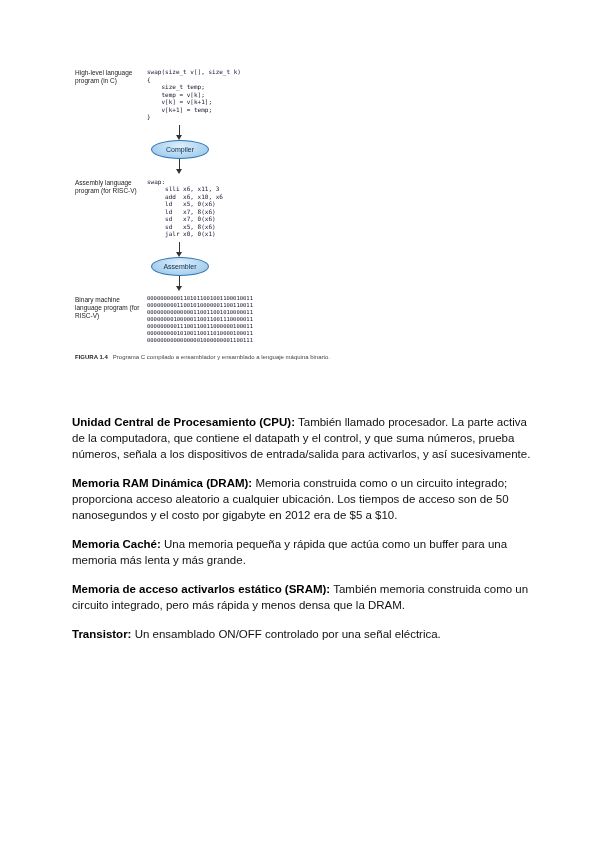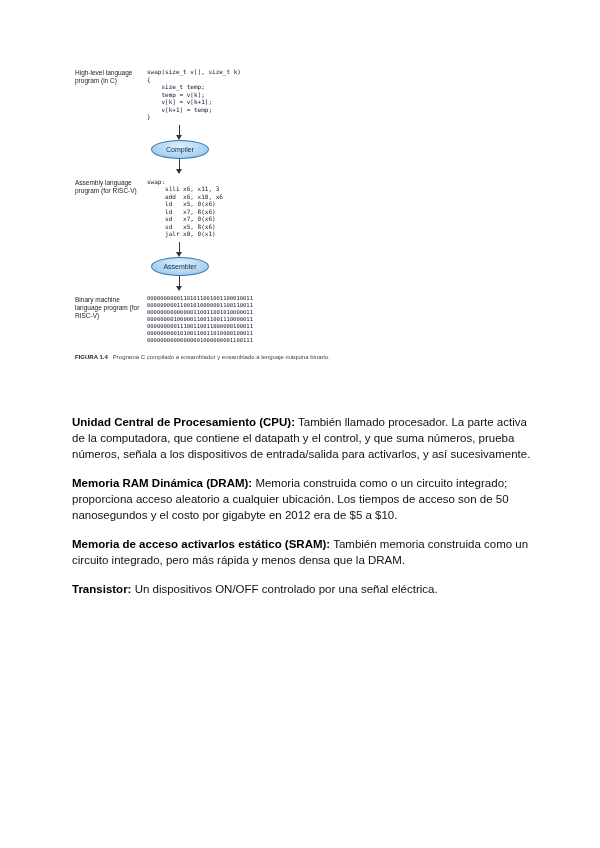--- a/index.html
+++ b/index.html
@@ -194,24 +194,27 @@
 
     <p>
       <b>Unidad Central de Procesamiento (CPU):</b><span> También llamado procesador. La parte activa de la computadora, que contiene el datapath y el control, y que suma números, prueba números, señala a los dispositivos de entrada/salida para activarlos, y así sucesivamente.</span>
     </p>
 
 
     <p>
       <b>Memoria RAM Dinámica (DRAM):</b><span> Memoria construida como o un circuito integrado; proporciona acceso aleatorio a cualquier ubicación. Los tiempos de acceso son de 50 nanosegundos y el costo por gigabyte en 2012 era de $5 a $10.</span>
     </p>
 
+    <p>
+      <b>Memoria Caché:</b><span> Una memoria pequeña y rápida que actúa como un buffer para una memoria más lenta y más grande.</span>
+    </p>
 
     <p>
       <b>Memoria de acceso activarlos estático (SRAM):</b><span> También memoria construida como un circuito integrado, pero más rápida y menos densa que la DRAM.</span>
     </p>
 
     <p>
-      <b>Transistor:</b><span> Un dispositivos ON/OFF controlado por una señal eléctrica.</span>
+      <b>Transistor:</b><span> Un ensamblado ON/OFF controlado por una señal eléctrica.</span>
     </p>
 
   </div>
 
 </div>
 
 </body></html>

